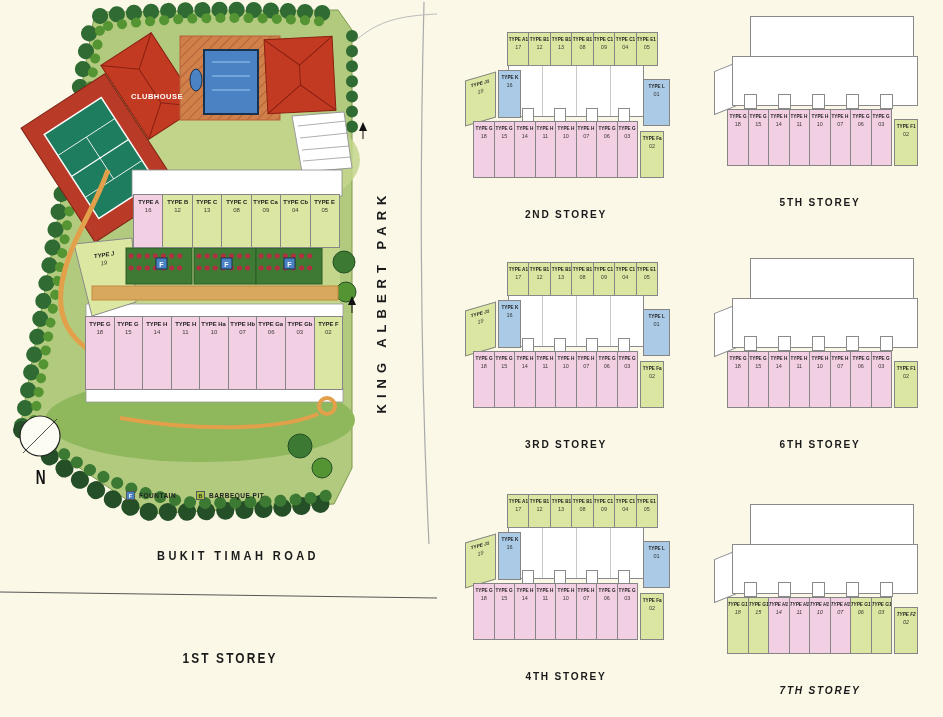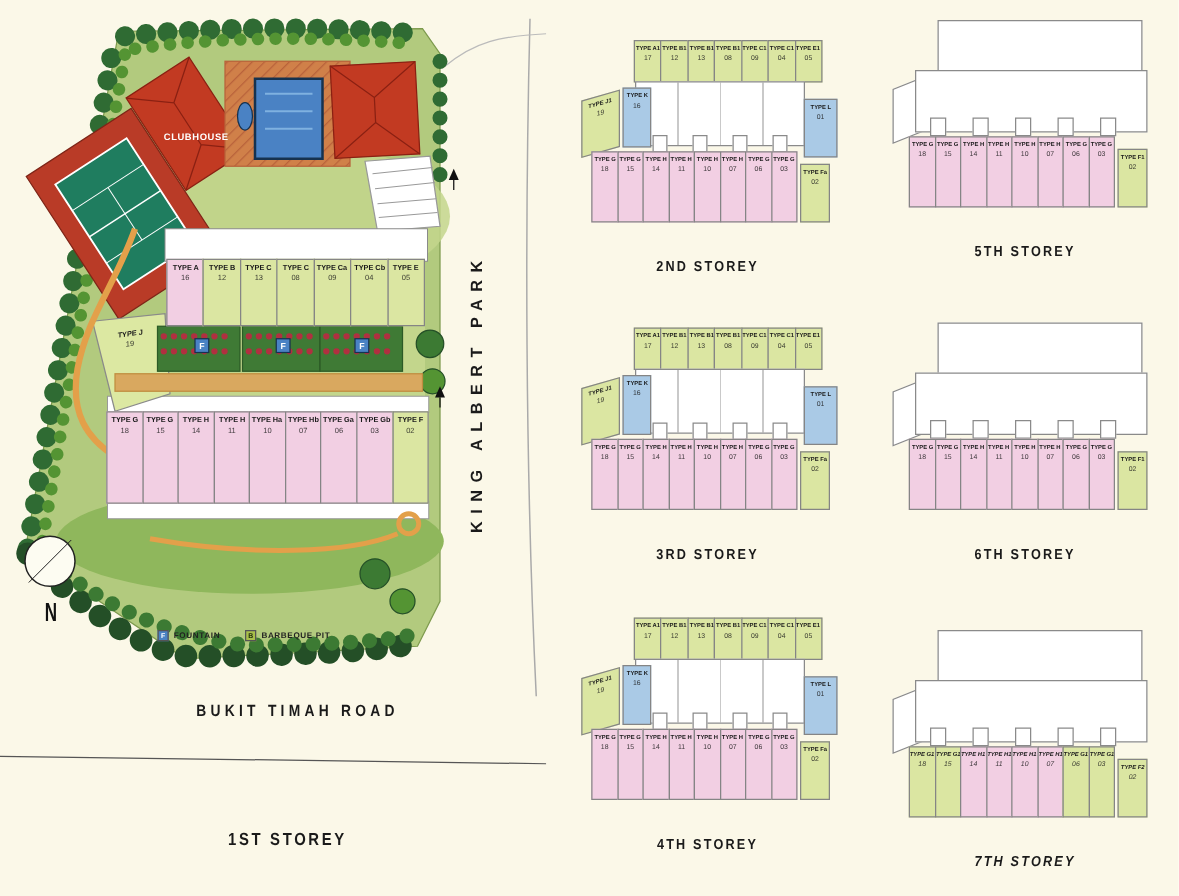--- a/index.html
+++ b/index.html
@@ -13,21 +13,21 @@
   .u-type{font-weight:700;font-size:6px;line-height:1.25;white-space:nowrap;transform:scale(.9);}
   .u-num{font-size:6px;line-height:1.1;opacity:.85;}
   .c-green{background:#dbe6a2;}
   .c-pink{background:#f2cfe3;}
   .c-blue{background:#aacae6;}
   .row{position:absolute;display:flex;}
   .row .unit{flex:1 1 0;height:100%;margin-left:-1px;}
   .abs{position:absolute;}
 
   
-  .site-panel{position:absolute;left:0;top:13px;width:437px;height:676px;padding-left:20px;}
+  .site-panel{position:absolute;left:0;top:0;width:437px;height:676px;padding-left:20px;}
   .site-svg{position:absolute;left:0;top:0;}
   .site-row-upper{left:134px;top:194px;width:206px;height:54px;}
   .site-row-lower{left:86px;top:316px;width:257px;height:74px;}
   .site-panel .u-type{font-size:6.5px;}
   .site-panel .u-num{font-size:6px;}
   .u-j-site{left:78px;top:248px;width:52px;height:56px;transform:skewY(-8deg);}
   .u-j-site.c-green{background:transparent;border:none;}
 
   .legend{position:absolute;left:126px;top:491px;display:flex;gap:20px;align-items:center;}
   .leg-item{display:flex;align-items:center;gap:4px;}

